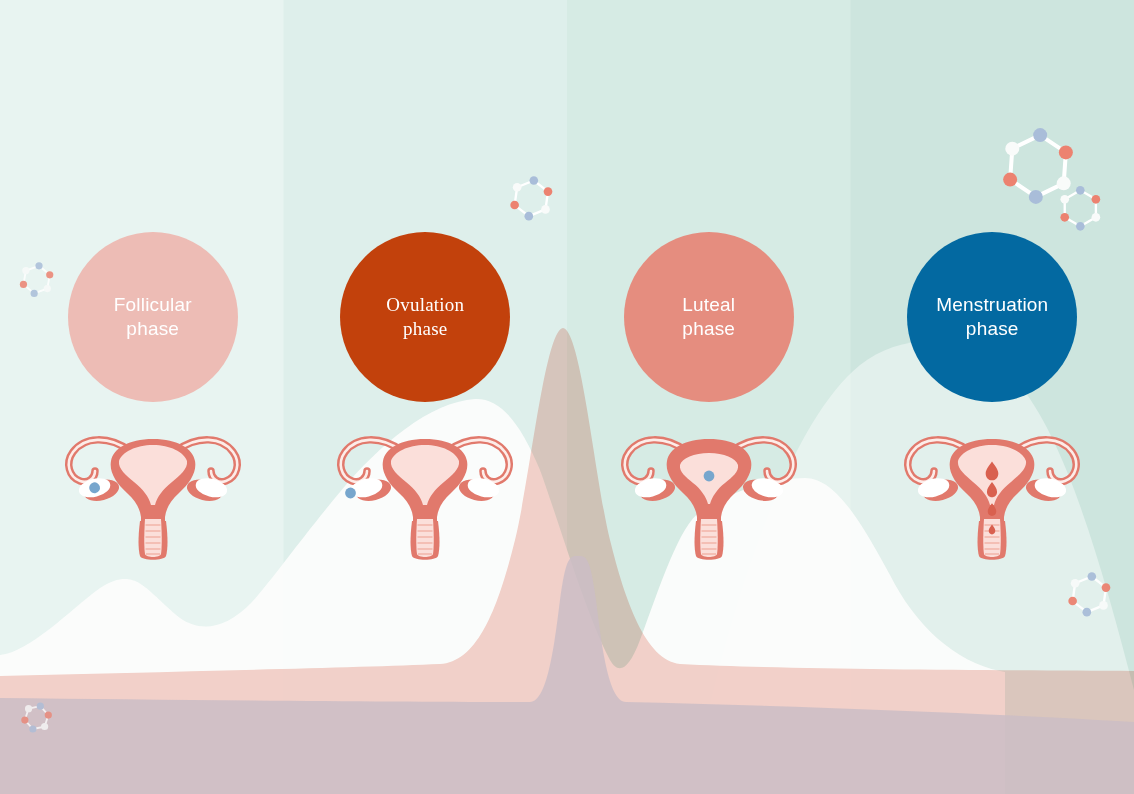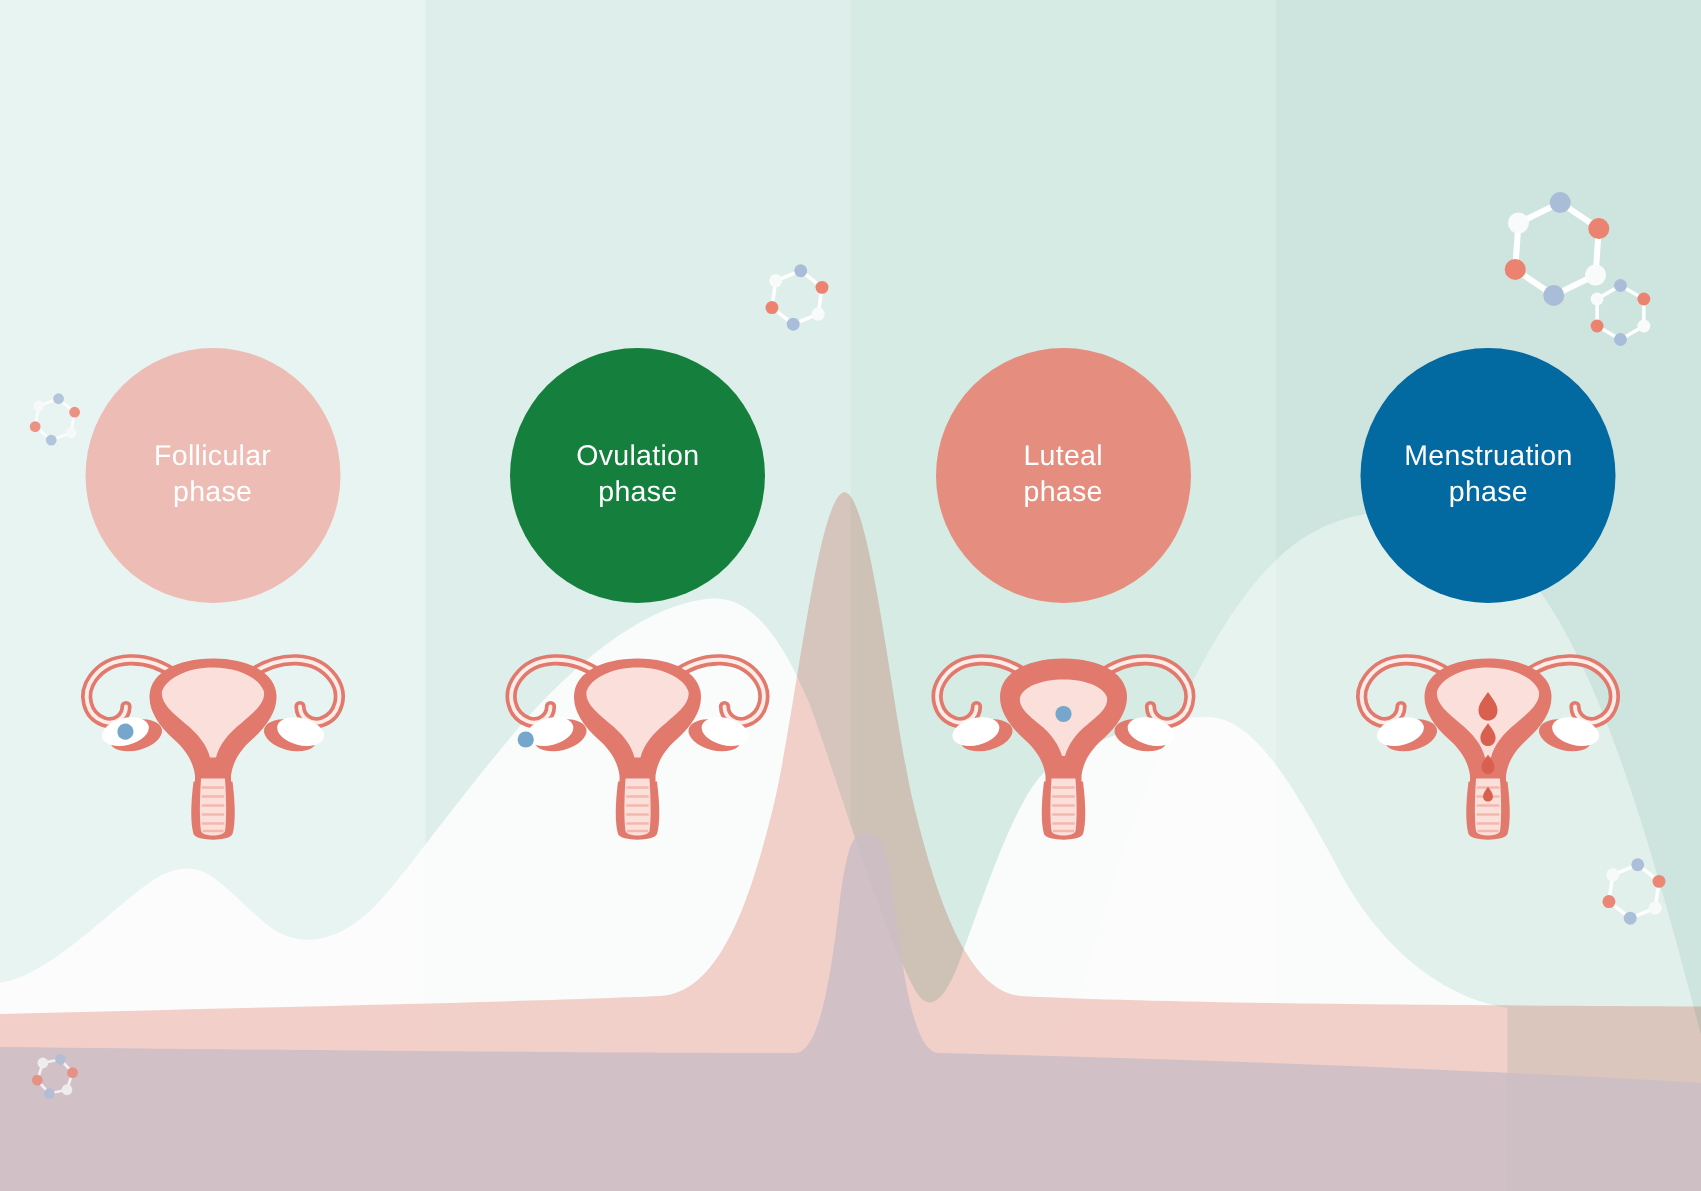--- a/index.html
+++ b/index.html
@@ -131,21 +131,21 @@
         <line x1="-16.689309382202172" y1="6.742918681486421" x2="-14.184193564920994" y2="-11.08190655586185" stroke="#ffffff" stroke-width="2.34" stroke-linecap="round"></line>
         <circle cx="-14.184193564920994" cy="-11.08190655586185" r="4.32" fill="#f9fbfa"></circle>
         <circle cx="2.5051158172811823" cy="-17.824825237348264" r="4.32" fill="#a9bdd9"></circle>
         <circle cx="16.689309382202175" cy="-6.742918681486416" r="4.32" fill="#ec8270"></circle>
         <circle cx="14.184193564920996" cy="11.081906555861847" r="4.32" fill="#f9fbfa"></circle>
         <circle cx="-2.5051158172811765" cy="17.824825237348268" r="4.32" fill="#a9bdd9"></circle>
         <circle cx="-16.689309382202172" cy="6.742918681486421" r="4.32" fill="#ec8270"></circle>
       </svg>
     </div>
 
-  <section class="phase" style="left:0">
+  <section class="phase" style="left:11px">
     <div class="phase-circle" style="background-color: rgb(237, 188, 181);">
       <span>Follicular</span>
       <span>phase</span>
     </div>
     <div class="uterus-wrap">
   <svg width="190" height="135" viewBox="0 0 190 135">
     <g>
     <path d="M72,26 C50,10 26,12 15,27 C7,38 11,52 22,56 C30,59 37,53 37,46" fill="none" stroke="#e1796c" stroke-width="7.5" stroke-linecap="round"></path>
     <path d="M72,26 C50,10 26,12 15,27 C7,38 11,52 22,56 C30,59 37,53 37,46" fill="none" stroke="#fdece8" stroke-width="2.6" stroke-linecap="round"></path>
     <g transform="rotate(-14 40 64)">
@@ -175,21 +175,21 @@
             <line x1="87.5" y1="118" x2="102.5" y2="118"></line>
       <line x1="87.5" y1="124" x2="102.5" y2="124"></line>
             <line x1="88" y1="129" x2="102" y2="129"></line>
     </g>
 
   </svg>
       </div>
   </section>
 
   <section class="phase" style="left:283.5px">
-    <div class="phase-circle" style="background-color: #15803d;">
+    <div class="phase-circle" style="background-color: #c2410c; font-family: Liberation Serif, serif;">
       <span>Ovulation</span>
       <span>phase</span>
     </div>
     <div class="uterus-wrap">
   <svg width="190" height="135" viewBox="0 0 190 135">
     <g>
     <path d="M72,26 C50,10 26,12 15,27 C7,38 11,52 22,56 C30,59 37,53 37,46" fill="none" stroke="#e1796c" stroke-width="7.5" stroke-linecap="round"></path>
     <path d="M72,26 C50,10 26,12 15,27 C7,38 11,52 22,56 C30,59 37,53 37,46" fill="none" stroke="#fdece8" stroke-width="2.6" stroke-linecap="round"></path>
     <g transform="rotate(-14 40 64)">
       <ellipse cx="43" cy="66" rx="18" ry="10" fill="#e1796c"></ellipse>

